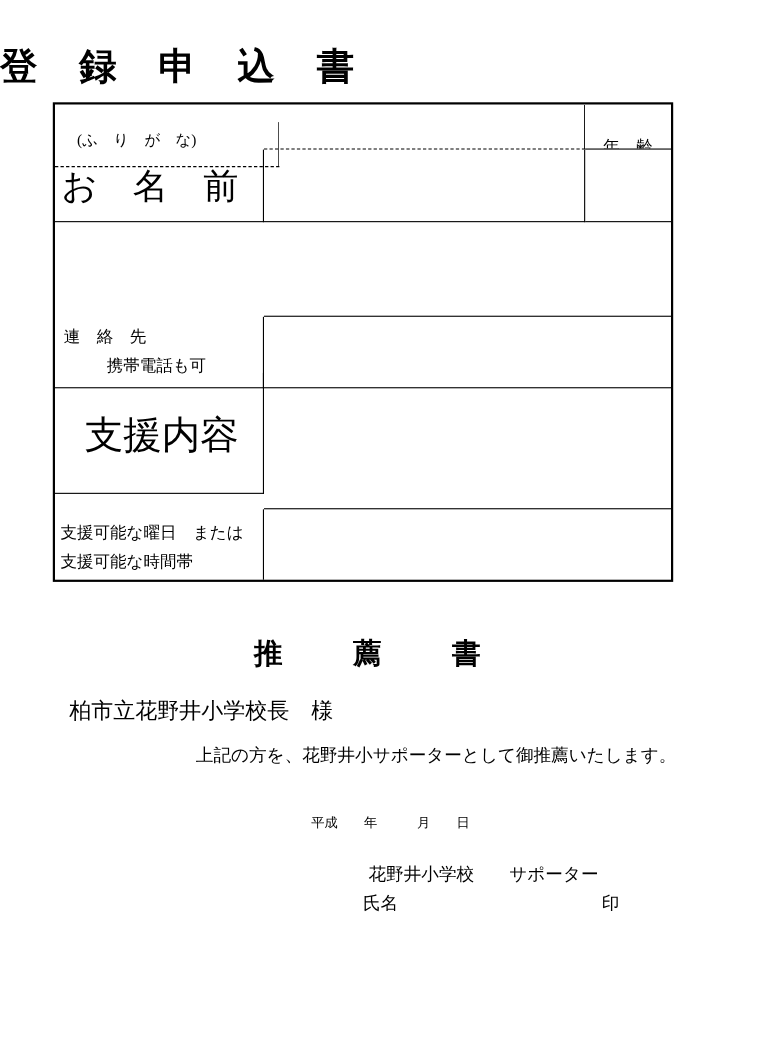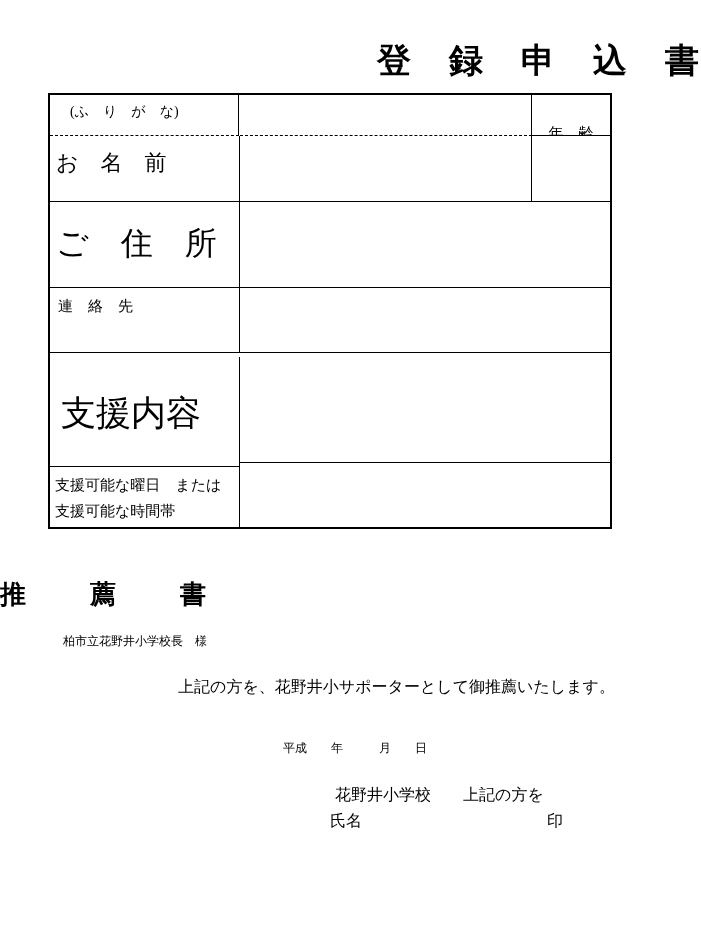--- a/index.html
+++ b/index.html
@@ -13,68 +13,69 @@
     width: 701px;
     height: 945px;
     background: #ffffff;
     overflow: hidden;
   }
   .doc-title {
     position: absolute;
     top: 38px;
     left: 0;
     width: 701px;
-    text-align: right;
+    text-align: left;
     font-size: 34px;
     font-weight: bold;
     letter-spacing: 2px;
     white-space: pre;
   }
   .form-table {
     position: absolute;
     left: 48px;
     top: 93px;
     width: 564px;
     height: 436px;
     border: 2px solid #000000;
   }
   .cell { position: absolute; overflow: hidden; }
   .br-solid  { border-right: 1px solid #000000; }
   .bb-solid  { border-bottom: 1px solid #000000; }
   .bb-dashed { border-bottom: 1px dashed #000000; }
 
-  .cell-furigana-label { left: 0;    top: 0;    width: 189px; height: 41px;  padding: 8px 0 0 20px; font-size: 14px; white-space: pre; }
+  .cell-furigana-label { left: 0;    top: 16px;    width: 204px; height: 41px;  padding: 8px 0 0 20px; font-size: 14px; white-space: pre; }
   .cell-furigana-input { left: 190px; top: 0;   width: 292px; height: 41px; }
   .cell-age-header     { left: 482px; top: 0;   width: 78px;  height: 41px; padding-top: 29px; text-align: center; font-size: 15px; white-space: pre; }
-  .cell-name-label     { left: 0;    top: 41px;  width: 190px; height: 66px; padding: 12px 0 0 6px;  font-size: 22px; white-space: pre; }
+  .cell-name-label     { left: 0;    top: 41px;  width: 190px; height: 66px; padding: 12px 0 0 6px;  font-size: 32px; white-space: pre; }
   .cell-name-input     { left: 190px; top: 41px; width: 292px; height: 66px; }
   .cell-age-input      { left: 482px; top: 41px; width: 78px;  height: 66px; }
   .cell-address-label  { left: 0;    top: 107px; width: 190px; height: 86px; padding: 20px 0 0 6px;  font-size: 32px; white-space: pre; }
   .cell-address-input  { left: 190px; top: 107px; width: 370px; height: 86px; }
   .cell-contact-label  { left: 0;    top: 193px; width: 190px; height: 65px; padding-top: 9px; font-size: 15px; }
   .contact-line1 { padding-left: 8px;  white-space: pre; }
   .contact-line2 { padding-left: 47px; margin-top: 7px; white-space: pre; }
   .cell-contact-input  { left: 190px; top: 193px; width: 370px; height: 65px; }
-  .cell-support-label  { left: 0;    top: 262px; width: 190px; height: 110px; padding: 33px 0 0 11px; font-size: 35px; white-space: pre; }
+  .cell-support-label  { left: 0;    top: 244px; width: 190px; height: 110px; padding: 33px 0 0 27px; font-size: 35px; white-space: pre; }
   .cell-support-input  { left: 190px; top: 258px; width: 370px; height: 110px; }
   .cell-days-label     { left: 0;    top: 368px; width: 190px; height: 64px; padding: 9px 0 0 5px; font-size: 15px; line-height: 26px; }
   .days-line { white-space: pre; }
   .cell-days-input     { left: 190px; top: 368px; width: 370px; height: 64px; }
 
   .rec-title {
     position: absolute;
     top: 577px;
     left: 0;
     width: 672px;
+    text-align: center;
     font-size: 26px;
     font-weight: bold;
     letter-spacing: 4px;
     white-space: pre;
   }
-  .rec-recipient { position: absolute; left: 63px;  top: 633px; font-size: 12px; white-space: pre; }
+  .rec-recipient { position: absolute; left: 63px;  top: 633px; font-size: 20px; white-space: pre; }
   .rec-body      { position: absolute; left: 178px; top: 677px; font-size: 16px; white-space: pre; }
   .rec-date      { position: absolute; left: 283px; top: 740px; font-size: 12px; white-space: pre; }
   .rec-org       { position: absolute; left: 335px; top: 785px; font-size: 16px; white-space: pre; }
   .rec-name      { position: absolute; left: 330px; top: 811px; font-size: 16px; white-space: pre; }
   .rec-seal      { position: absolute; left: 547px; top: 811px; font-size: 16px; white-space: pre; }
 </style>
 </head>
 <body>
 
 <div class="page">
@@ -84,25 +85,25 @@
   <div class="form-table">
 
     <div class="cell cell-furigana-label br-solid bb-dashed">(ふ　り　が　な)</div>
     <div class="cell cell-furigana-input br-solid bb-dashed"></div>
     <div class="cell cell-age-header bb-solid">年　齢</div>
 
     <div class="cell cell-name-label br-solid bb-solid">お　名　前</div>
     <div class="cell cell-name-input br-solid bb-solid"></div>
     <div class="cell cell-age-input bb-solid"></div>
 
-    <div class="cell cell-address-label br-solid bb-solid">ご　住　所</div>
     <div class="cell cell-address-input bb-solid"></div>
 
     <div class="cell cell-contact-label br-solid bb-solid">
       <div class="contact-line1">連　絡　先</div>
+      <div class="contact-line2">携帯電話も可</div>
     </div>
     <div class="cell cell-contact-input bb-solid"></div>
 
     <div class="cell cell-support-label br-solid bb-solid">支援内容</div>
     <div class="cell cell-support-input bb-solid"></div>
 
     <div class="cell cell-days-label br-solid">
       <div class="days-line">支援可能な曜日　または</div>
       <div class="days-line">支援可能な時間帯</div>
     </div>
@@ -111,19 +112,19 @@
   </div>
 
   <div class="rec-title">推　　薦　　書</div>
 
   <div class="rec-recipient">柏市立花野井小学校長　様</div>
 
   <div class="rec-body">上記の方を、花野井小サポーターとして御推薦いたします。</div>
 
   <div class="rec-date">平成　　年　　　月　　日</div>
 
-  <div class="rec-org">花野井小学校　　上記の方を</div>
+  <div class="rec-org">花野井小学校　　サポーター</div>
 
   <div class="rec-name">氏名</div>
 
   <div class="rec-seal">印</div>
 
 </div>
 
 </body></html>

